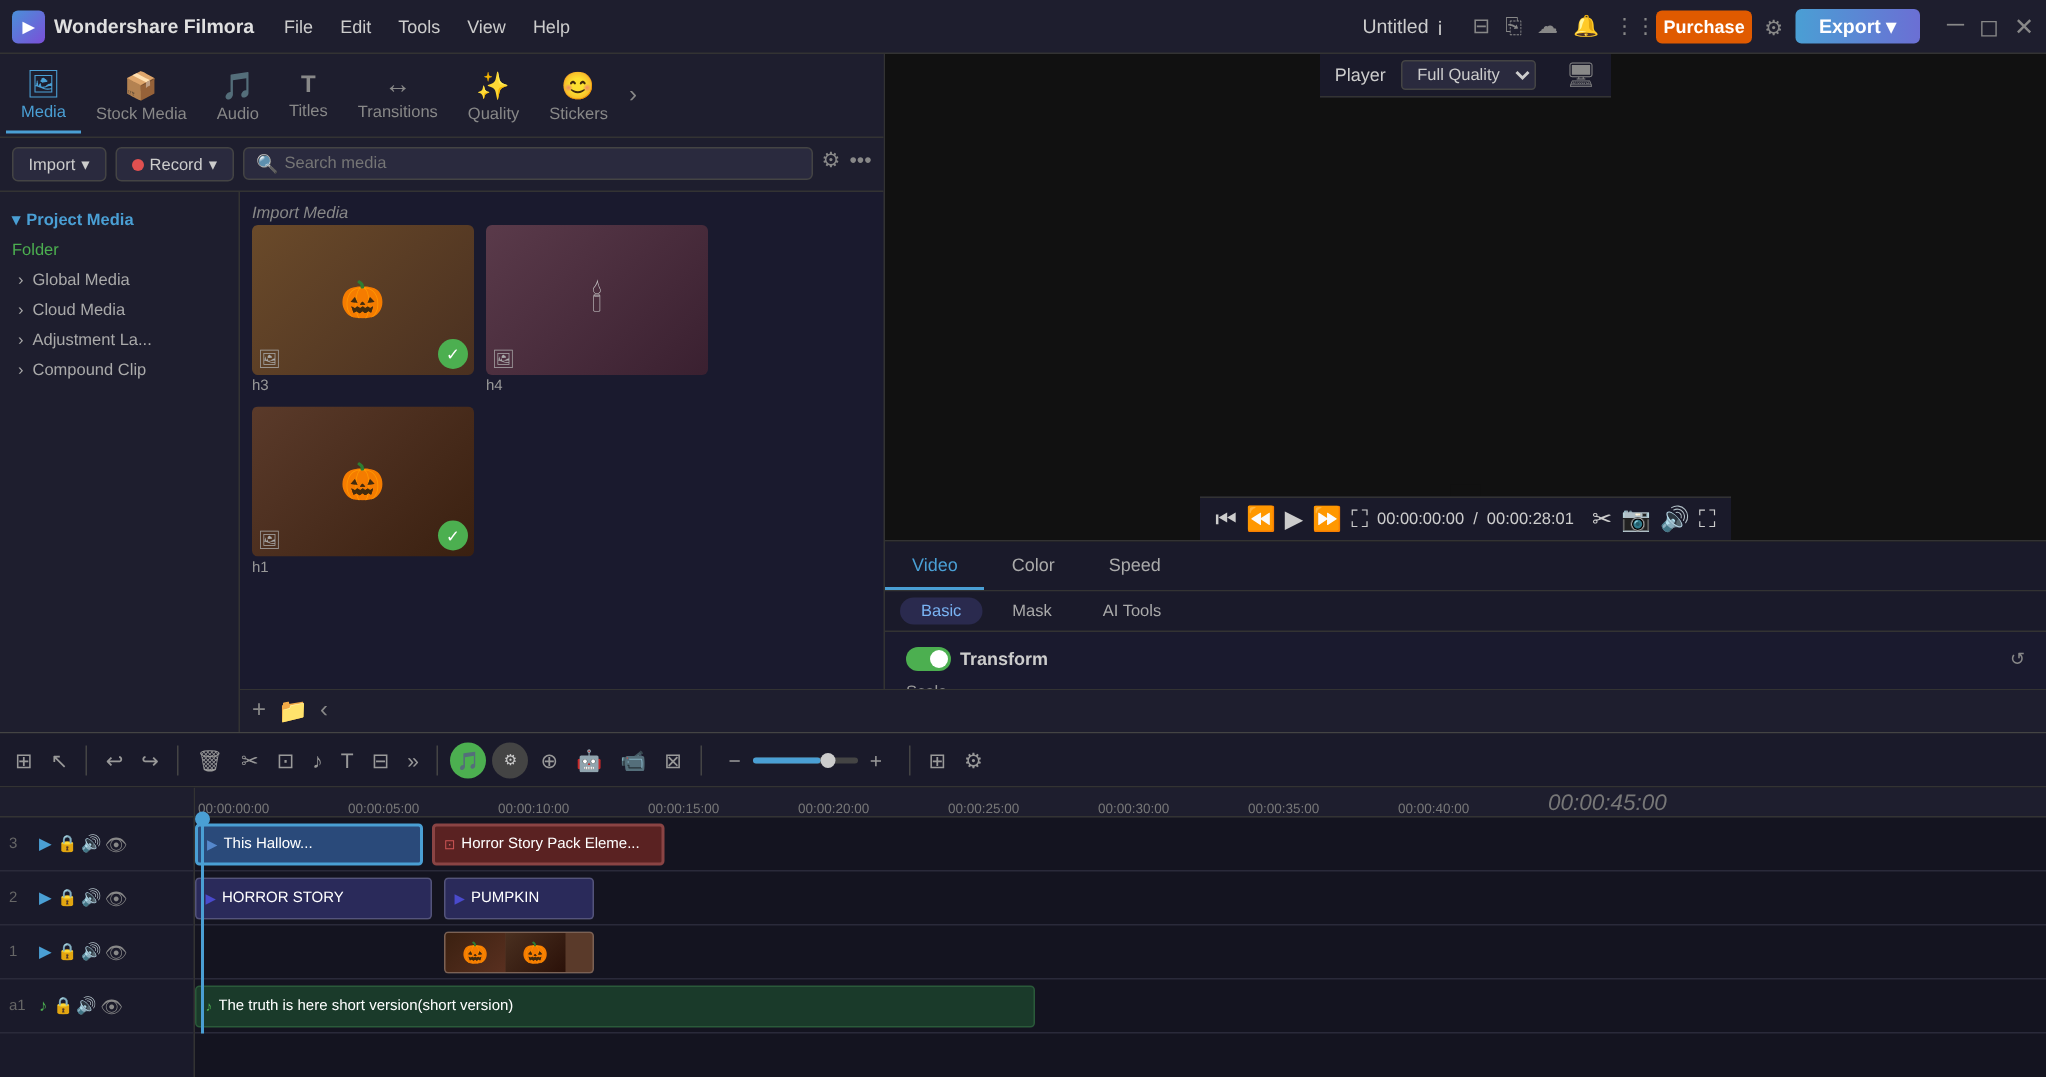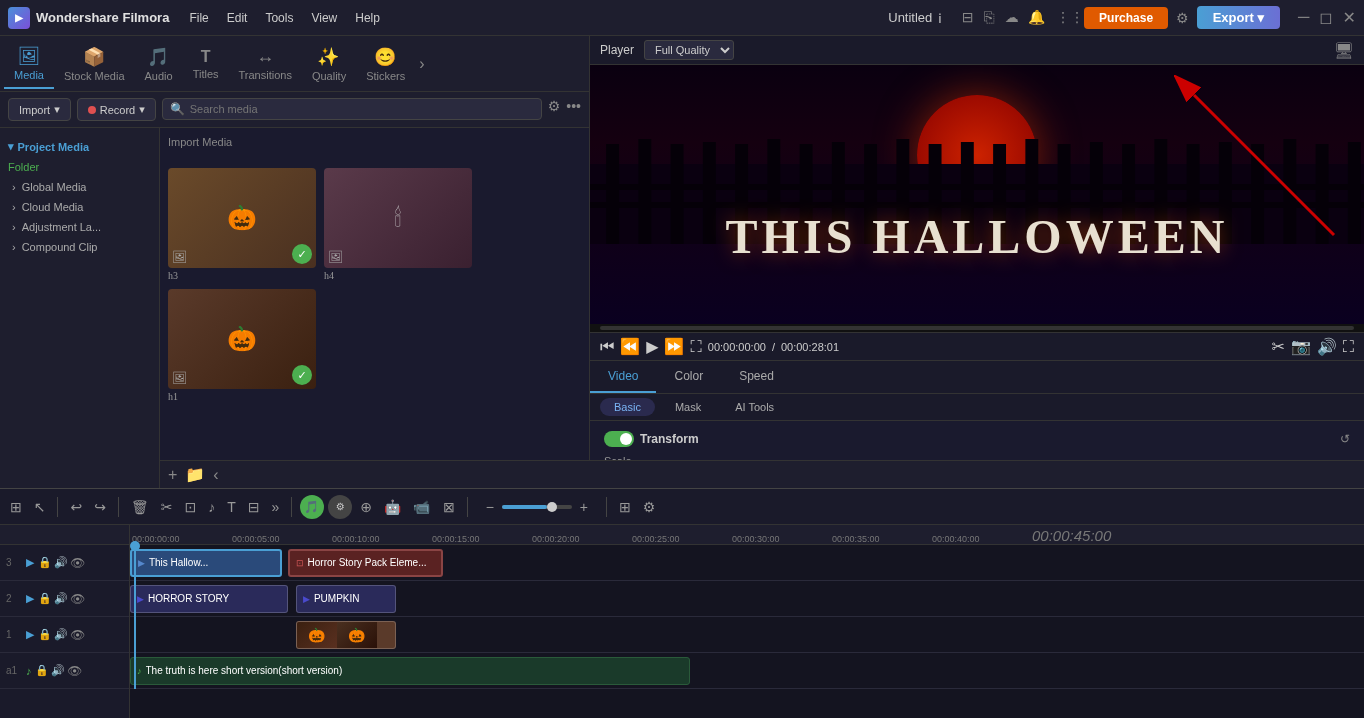--- a/index.html
+++ b/index.html
@@ -10,21 +10,21 @@
     #topbar .logo { display: flex; align-items: center; gap: 6px; margin-right: 20px; }
     #topbar .logo-icon { width: 22px; height: 22px; background: linear-gradient(135deg, #4a90d9, #7b4fd8); border-radius: 4px; display: flex; align-items: center; justify-content: center; color: white; font-size: 10px; font-weight: bold; }
     #topbar .logo-text { color: #e0e0e0; font-size: 13px; font-weight: 700; }
     #topbar .menu-items { display: flex; gap: 18px; }
     #topbar .menu-item { color: #ccc; font-size: 12px; cursor: pointer; }
     #topbar .spacer { flex: 1; }
     #topbar .title-area { display: flex; align-items: center; gap: 6px; color: #ccc; font-size: 13px; }
     #topbar .title-icons { display: flex; gap: 10px; margin-left: 20px; }
     #topbar .title-icon { color: #888; font-size: 14px; cursor: pointer; }
     #topbar .right-buttons { display: flex; align-items: center; gap: 8px; }
-    #topbar .purchase-btn { background: #e05a00; color: white; border: none; padding: 4px 15px; border-radius: 4px; cursor: pointer; font-size: 12px; font-weight: 600; }
+    #topbar .purchase-btn { background: #e05a00; color: white; border: none; padding: 4px 5px; border-radius: 4px; cursor: pointer; font-size: 12px; font-weight: 600; }
     #topbar .export-btn { background: linear-gradient(90deg, #4a9fd4, #6b6fd4); color: white; border: none; padding: 4px 16px; border-radius: 4px; cursor: pointer; font-size: 13px; font-weight: 600; display: flex; align-items: center; gap: 4px; }
     #topbar .win-controls { display: flex; gap: 10px; margin-left: 10px; }
     #topbar .win-ctrl { color: #888; font-size: 16px; cursor: pointer; }
 
     
     #main { display: flex; height: calc(718px - 36px); }
 
     
     #left-panel { width: 590px; display: flex; flex-direction: column; border-right: 1px solid #333; }
 
@@ -46,25 +46,25 @@
     
     #sidebar { width: 160px; background: #1e1e2e; border-right: 1px solid #333; padding: 8px 0; }
     #media-content { display: flex; flex: 1; overflow: hidden; }
 
     .sidebar-header { display: flex; align-items: center; gap: 4px; padding: 4px 8px; color: #4a9fd4; font-size: 11px; font-weight: 600; cursor: pointer; }
     .sidebar-item { display: flex; align-items: center; gap: 6px; padding: 4px 12px; color: #aaa; font-size: 11px; cursor: pointer; }
     .folder-btn { display: flex; align-items: center; gap: 4px; padding: 4px 8px; color: #4CAF50; font-size: 11px; cursor: pointer; }
 
     
     #media-grid { flex: 1; overflow-y: auto; padding: 8px; }
-    .media-section-title { color: #888; font-size: 11px; margin-bottom: 20px; }
+    .media-section-title { color: #888; font-size: 11px; margin-bottom: 2px; font-style: italic; }
     .media-grid-row { display: flex; gap: 8px; flex-wrap: wrap; margin-bottom: 8px; }
     .media-thumb { width: 148px; height: 100px; background: #333; border-radius: 4px; overflow: hidden; position: relative; cursor: pointer; }
     .media-thumb-placeholder { width: 100%; height: 100%; background: linear-gradient(135deg, #2a2a3a, #3a3a4a); display: flex; align-items: center; justify-content: center; font-size: 24px; }
-    .media-thumb-label { font-size: 10px; color: #999; margin-top: 2px; font-family: Liberation Serif, serif; }
+    .media-thumb-label { font-size: 10px; color: #999; margin-top: 2px; }
     .check-badge { position: absolute; bottom: 4px; right: 4px; width: 20px; height: 20px; background: #4CAF50; border-radius: 50%; display: flex; align-items: center; justify-content: center; color: white; font-size: 11px; }
     .media-icon-badge { position: absolute; bottom: 4px; left: 4px; color: #aaa; font-size: 12px; }
 
     
     #media-bottom { display: flex; align-items: center; gap: 8px; padding: 4px 8px; border-top: 1px solid #333; background: #1e1e2e; }
     .bottom-btn { color: #888; cursor: pointer; font-size: 16px; }
 
     
     #right-side { flex: 1; display: flex; flex-direction: column; }
 
@@ -301,21 +301,21 @@
           <span class="bottom-btn">+</span>
           <span class="bottom-btn">📁</span>
           <span class="bottom-btn">‹</span>
         </div>
       </div>
     </div>
   </div>
 
   <div id="right-side" style="height: 100%;">
 
-    <div id="preview-area" style="height: 325px;">
+    <div id="preview-area" style="height: 325px; align-items: center;">
       <div id="preview-topbar">
         <span class="player-label">Player</span>
         <select class="quality-select">
           <option>Full Quality</option>
         </select>
         <div class="spacer"></div>
         <span class="screen-icon">🖥</span>
       </div>
 
       <div id="preview-video">

